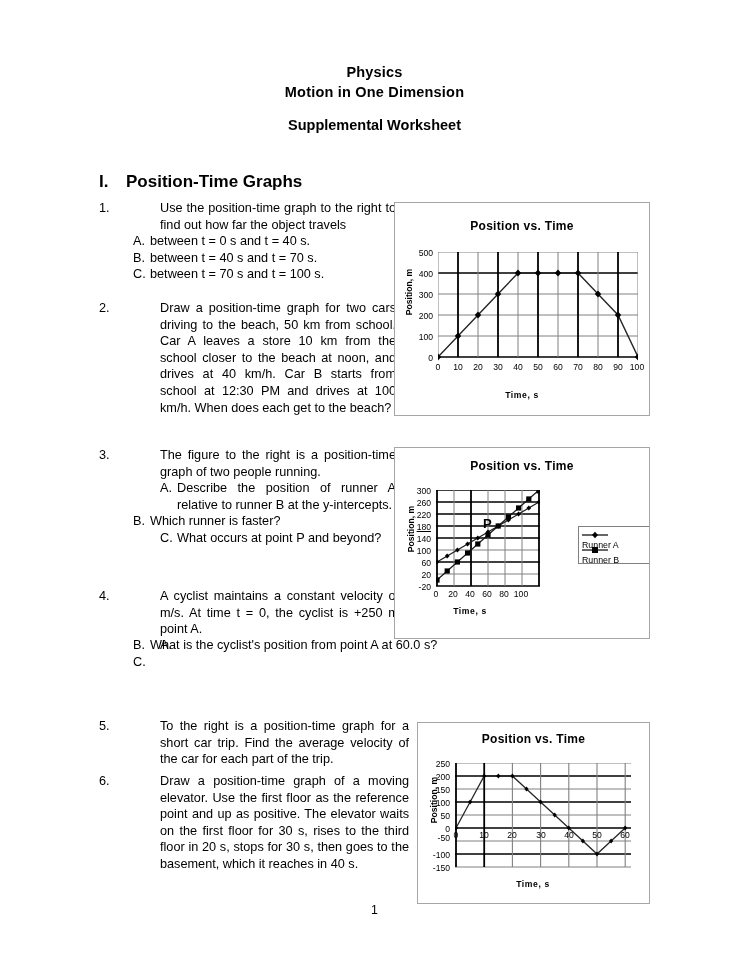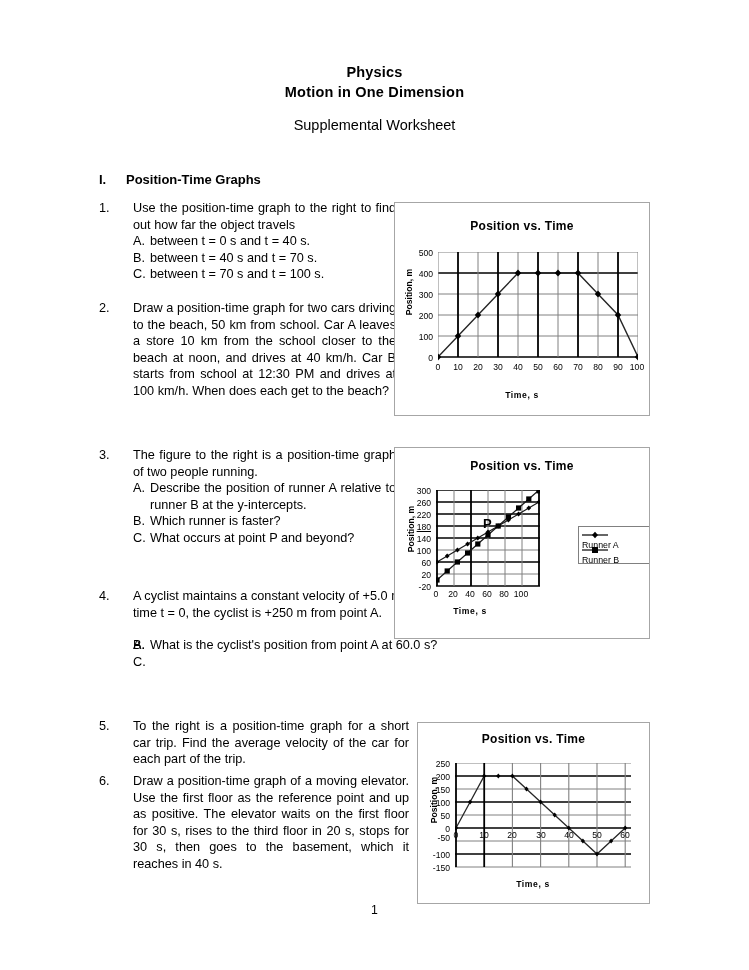--- a/index.html
+++ b/index.html
@@ -32,30 +32,30 @@
     text-align: center;
   }
   .title-line {
     font-size: 14.5px;
     font-weight: bold;
     line-height: 20px;
     letter-spacing: 0.2px;
   }
   .title-sub {
     font-size: 14.5px;
-    font-weight: normal;
+    font-weight: bold;
     margin-top: 15px;
   }
 
   
   .section-head {
     position: absolute;
     left: 99px; top: 172px;
     width: 320px;
-    font-size: 13px;
+    font-size: 17px;
     font-weight: bold;
   }
   .section-head .numeral {
     display: inline-block;
     width: 27px;
   }
 
   
   .q {
     position: absolute;
@@ -66,21 +66,21 @@
   }
   .q .num {
     position: absolute;
     left: 0; top: 0;
     width: 22px;
     text-align: left;
   }
   .q .body {
     margin-left: 34px;
   }
-  .q .just { text-align: justify; }
+  .q .just { text-align: justify; margin-left: 27px; }
   .q .sub {
     position: relative;
     padding-left: 17px;
   }
   .q .sub .lbl {
     position: absolute;
     left: 0; top: 0;
   }
 
   .q-wide { width: 480px; }

